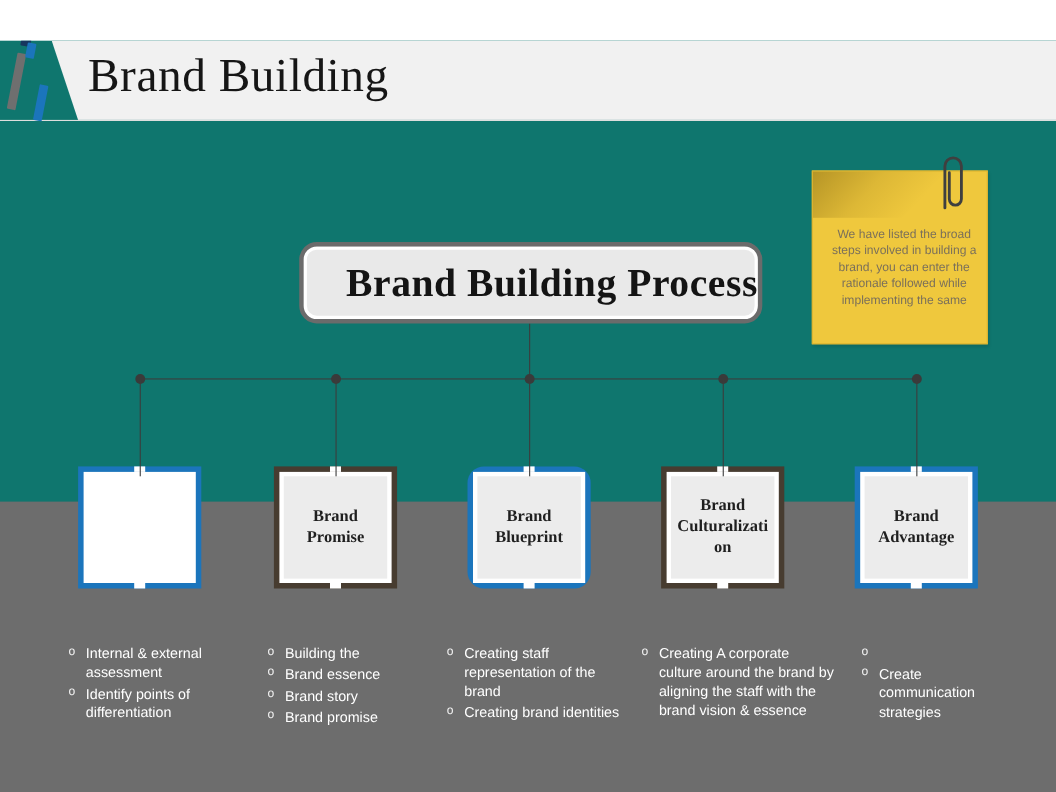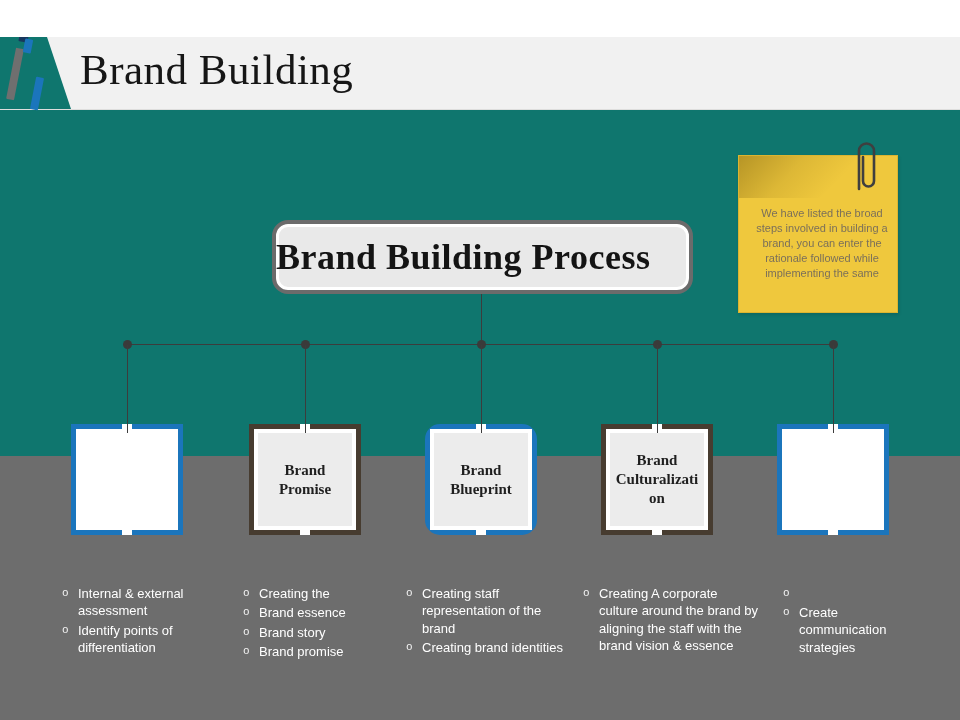--- a/index.html
+++ b/index.html
@@ -37,21 +37,21 @@
   .gray-band {
     position: absolute; left: 0; top: 419px; width: 960px; height: 301px;
     background: #6d6d6d;
   }
 
   
   .root-box {
     position: absolute; left: 272px; top: 183px; width: 421px; height: 74px;
     background: #e9e9e9; border: 4px solid #6b6b6b; border-radius: 16px;
     box-shadow: inset 0 0 0 3px #ffffff;
-    display: flex; align-items: center; justify-content: flex-start;
+    display: flex; align-items: center; justify-content: flex-end;
     z-index: 3;
   }
   .root-box .root-label {
     font-family: "Liberation Serif", serif; font-weight: 700;
     font-size: 36px; color: #141414; letter-spacing: 0.5px; white-space: nowrap;
   }
 
   
   .tree-line { position: absolute; background: #3c3c3c; }
   .tree-stub  { left: 481px; top: 257px; width: 1px; height: 51px; z-index: 1; }
@@ -177,39 +177,42 @@
       <div class="node-box brown" style="left: 601px;">
         <div class="node-ring"></div>
         <div class="node-panel">
           <span class="node-label">Brand Culturalization</span>
         </div>
         <div class="notch top"></div>
         <div class="notch bottom"></div>
       </div>
       <div class="node-box blue" style="left: 777px;">
         <div class="node-ring"></div>
+        <div class="node-panel">
+          <span class="node-label">Brand Advantage</span>
+        </div>
         <div class="notch top"></div>
         <div class="notch bottom"></div>
       </div>
     </div>
   <div id="bullet-columns">
       <div class="bullets" style="left: 62px; width: 150px;">
         <div class="bullet-item">
           <span class="bullet-marker">o</span>
           <span class="bullet-text">Internal &amp; external assessment</span>
         </div>
         <div class="bullet-item">
           <span class="bullet-marker">o</span>
           <span class="bullet-text">Identify points of differentiation</span>
         </div>
       </div>
       <div class="bullets" style="left: 243px; width: 125px;">
         <div class="bullet-item">
           <span class="bullet-marker">o</span>
-          <span class="bullet-text">Creating the</span>
+          <span class="bullet-text">Building the</span>
         </div>
         <div class="bullet-item">
           <span class="bullet-marker">o</span>
           <span class="bullet-text">Brand essence</span>
         </div>
         <div class="bullet-item">
           <span class="bullet-marker">o</span>
           <span class="bullet-text">Brand story</span>
         </div>
         <div class="bullet-item">

